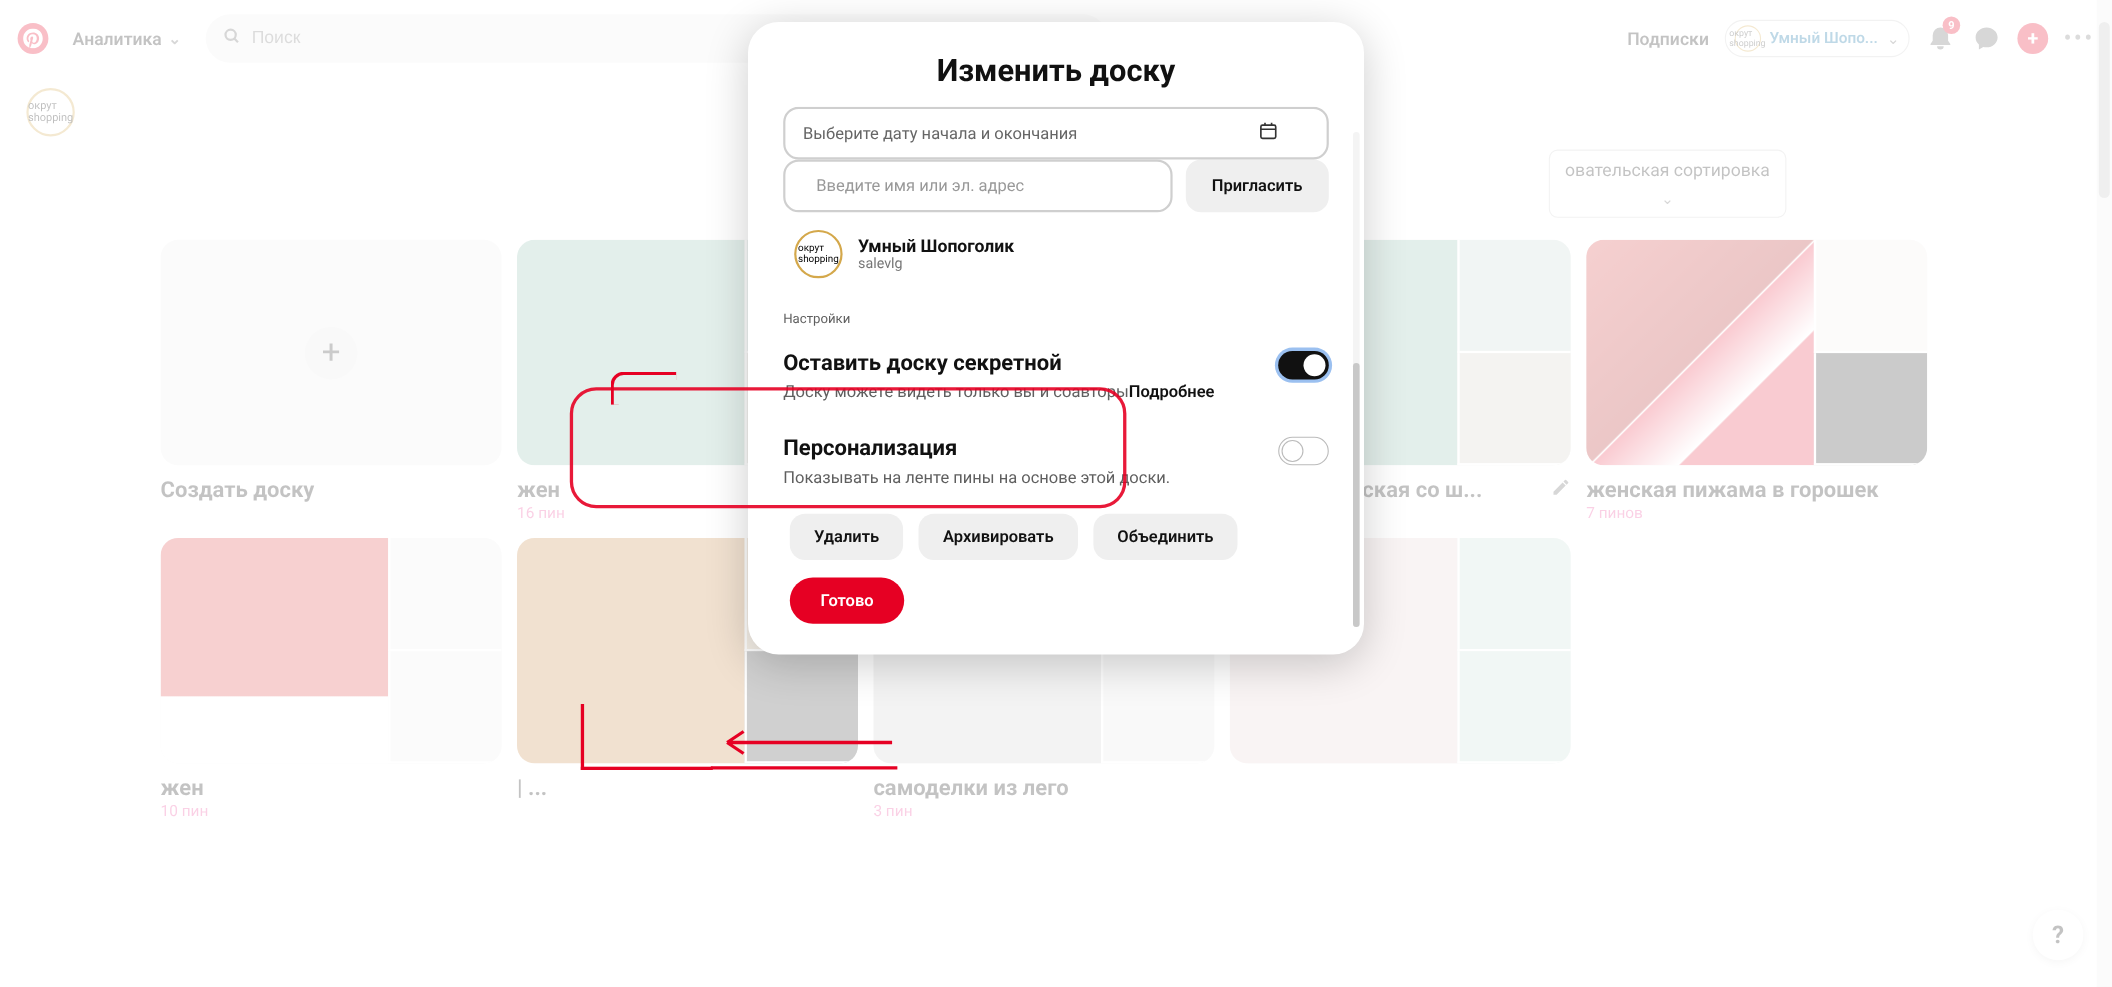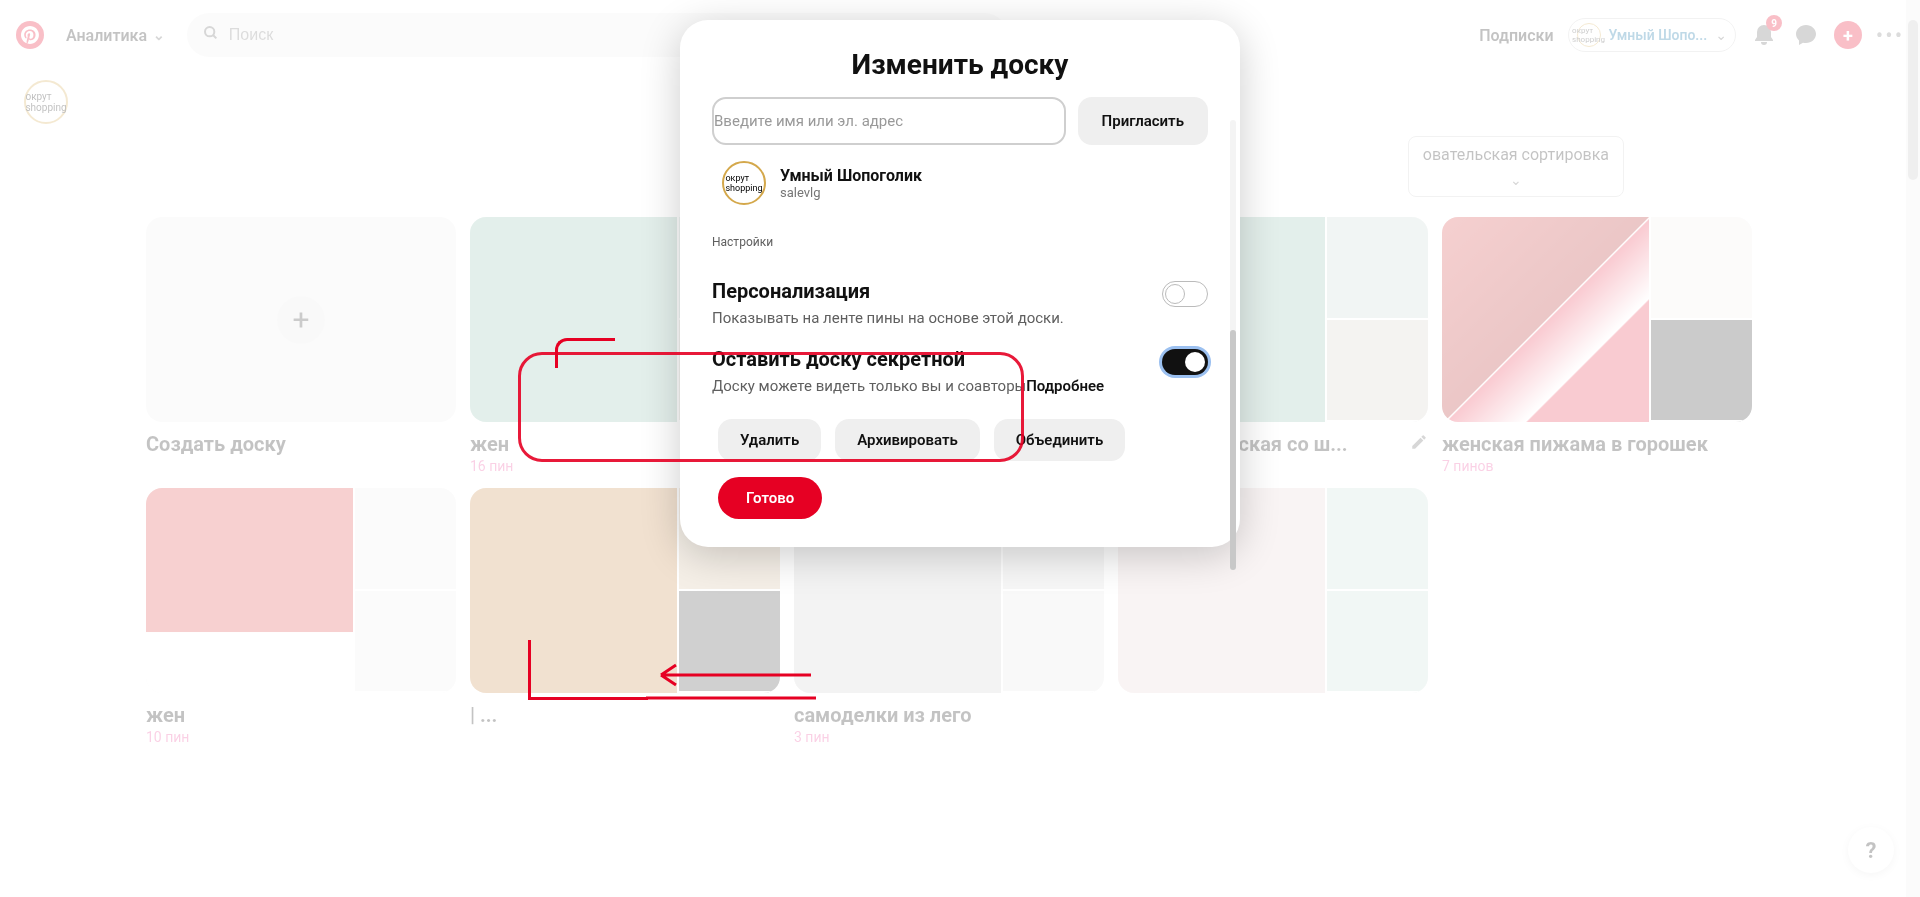--- a/index.html
+++ b/index.html
@@ -82,21 +82,21 @@
     .modal-title { font-size: 28px; font-weight: 700; color: #111; }
     .modal-body { padding: 0 32px 24px; max-height: 560px; overflow: hidden; position: relative; }
     
     .date-input { width: 100%; height: 48px; border: 2px solid #cfcfcf; border-radius: 14px; padding: 0 44px 0 16px; font-size: 15px; color: #666; position: relative; display: flex; align-items: center; justify-content: space-between; }
     .cal-icon { color: #333; font-size: 18px; }
     
     .section-label { font-size: 12px; color: #5f5f5f; margin-top: 30px; margin-bottom: 8px; }
     .section-label .more { color: #111; font-weight: 600; }
     
     .coauthor-row { display: flex; gap: 12px; align-items: center; }
-    .coauthor-input { flex: 1; height: 48px; border: 2px solid #cfcfcf; border-radius: 14px; padding: 0 0; font-size: 15px; color: #999; display: flex; align-items: center; }
+    .coauthor-input { flex: 1; height: 48px; border: 2px solid #cfcfcf; border-radius: 14px; padding: 0 28px; font-size: 15px; color: #999; display: flex; align-items: center; }
     .invite-btn { height: 48px; padding: 0 24px; background: #efefef; border-radius: 14px; font-weight: 600; font-size: 15px; display: flex; align-items: center; color: #111; }
     
     .author-row { display: flex; align-items: center; gap: 14px; margin-top: 16px; padding-left: 10px; }
     .author-avatar { width: 44px; height: 44px; border-radius: 50%; background: #fff; border: 2px solid #d4a84b; display: flex; align-items: center; justify-content: center; font-size: 9px; }
     .author-info .nm { font-size: 16px; font-weight: 700; color: #111; }
     .author-info .un { font-size: 13px; color: #767676; }
     
     .toggle-row { display: flex; align-items: flex-start; justify-content: space-between; margin-top: 20px; gap: 20px; }
     .toggle-text .tt { font-size: 20px; font-weight: 700; color: #111; }
     .toggle-text .ts { font-size: 15px; color: #5f5f5f; margin-top: 6px; }
@@ -305,56 +305,67 @@
 
 <div class="overlay">
   <div class="modal">
     <div class="modal-scroll">
       <div class="modal-scroll-thumb"></div>
     </div>
     <div class="modal-header">
       <div class="modal-title">Изменить доску</div>
     </div>
     <div class="modal-body">
+      <div class="date-input">
+        <span>Выберите дату начала и окончания</span>
+        <span class="cal-icon">
+          <svg width="18" height="18" viewBox="0 0 24 24" fill="none" stroke="#333" stroke-width="2">
+              <rect x="3" y="5" width="18" height="16" rx="2"></rect>
+              <line x1="3" y1="10" x2="21" y2="10"></line>
+              <line x1="8" y1="2" x2="8" y2="6"></line>
+              <line x1="16" y1="2" x2="16" y2="6"></line>
+            </svg>
+        </span>
+      </div>
 
       <div class="coauthor-row">
         <div class="coauthor-input">
           <span>Введите имя или эл. адрес</span>
         </div>
         <div class="invite-btn">Пригласить</div>
       </div>
 
       <div class="author-row">
         <div class="author-avatar">окрут<br>shopping</div>
         <div class="author-info">
           <div class="nm">Умный Шопоголик</div>
           <div class="un">salevlg</div>
         </div>
       </div>
 
       <div class="section-label">Настройки</div>
 
-      <div class="toggle-row" style="margin-top:30px">
-        <div class="toggle-text">
-          <div class="tt">Персонализация</div>
-          <div class="ts">Показывать на ленте пины на основе этой доски.</div>
-        </div>
-        <div class="toggle off">
-          <div class="toggle-knob"></div>
-        </div>
-      </div>
-
       <div class="toggle-row">
         <div class="toggle-text">
           <div class="tt">Оставить доску секретной</div>
           <div class="ts">
             <span>Доску можете видеть только вы и соавторы</span><span class="more-link">Подробнее</span>
           </div>
         </div>
         <div class="toggle on">
+          <div class="toggle-knob"></div>
+        </div>
+      </div>
+
+      <div class="toggle-row" style="margin-top:30px">
+        <div class="toggle-text">
+          <div class="tt">Персонализация</div>
+          <div class="ts">Показывать на ленте пины на основе этой доски.</div>
+        </div>
+        <div class="toggle off">
           <div class="toggle-knob"></div>
         </div>
       </div>
     </div>
 
     <div class="footer-actions">
       <div class="action-row">
         <div class="action-btn">Удалить</div>
         <div class="action-btn">Архивировать</div>
         <div class="action-btn">Объединить</div>

